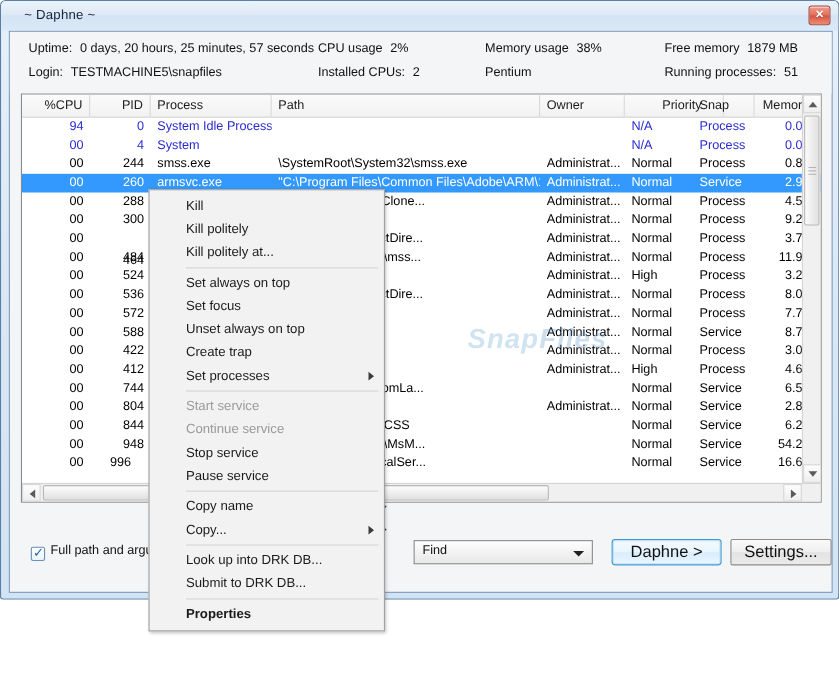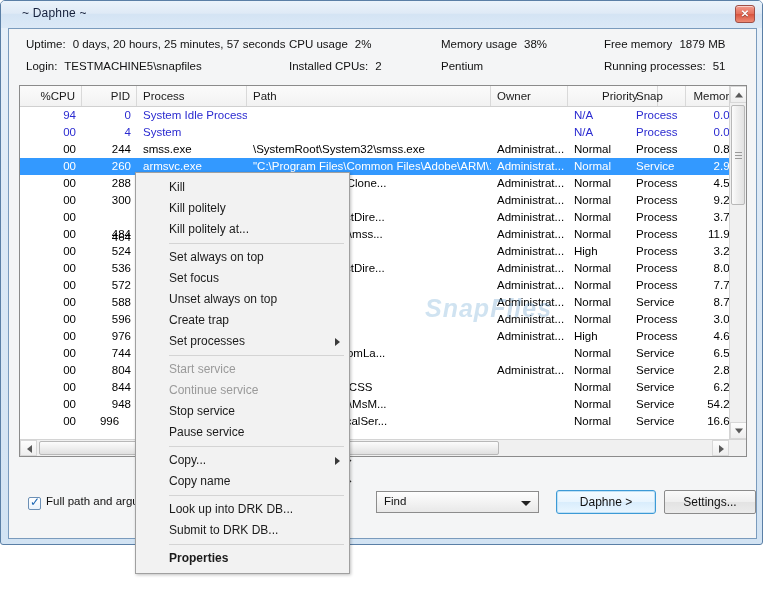--- a/index.html
+++ b/index.html
@@ -321,21 +321,21 @@
     border-top: 5px solid #222;
   }
   .btn {
     position: absolute;
     top: 7px;
     height: 24px;
     box-sizing: border-box;
     border: 1px solid #8b8b8b;
     border-radius: 2px;
     background: linear-gradient(to bottom, #fafafa 0%, #efefef 48%, #e3e3e3 52%, #ebebeb 100%);
-    font-size: 12px;
+    font-size: 15px;
     color: #111;
     text-align: center;
     line-height: 22px;
     white-space: nowrap;
   }
   #daphne-btn {
     left: 547px;
     width: 100px;
     border: 1px solid #3c9ad6;
     border-radius: 3px;
@@ -579,31 +579,31 @@
             <div class="cell r" style="left: 62px; width: 55px;">588</div>
             <div class="cell l" style="left: 117px; width: 110px;">lsa</div>
             <div class="cell l" style="left: 227px; width: 244px;">\lsass.exe</div>
             <div class="cell l" style="left: 471px; width: 77px;">Administrat...</div>
             <div class="cell l" style="left: 548px; width: 62px;">Normal</div>
             <div class="cell l" style="left: 610px; width: 56px;">Service</div>
             <div class="cell r" style="left: 666px; width: 56px;">8.77</div>
           </div>
           <div class="row">
             <div class="cell r" style="left: 0px; width: 62px;">00</div>
-            <div class="cell r" style="left: 62px; width: 55px;">596</div>
+            <div class="cell r" style="left: 62px; width: 55px;">422</div>
             <div class="cell l" style="left: 117px; width: 110px;">lsm</div>
             <div class="cell l" style="left: 227px; width: 244px;">\lsm.exe</div>
             <div class="cell l" style="left: 471px; width: 77px;">Administrat...</div>
             <div class="cell l" style="left: 548px; width: 62px;">Normal</div>
             <div class="cell l" style="left: 610px; width: 56px;">Process</div>
             <div class="cell r" style="left: 666px; width: 56px;">3.02</div>
           </div>
           <div class="row">
             <div class="cell r" style="left: 0px; width: 62px;">00</div>
-            <div class="cell r" style="left: 62px; width: 55px;">976</div>
+            <div class="cell r" style="left: 62px; width: 55px;">412</div>
             <div class="cell l" style="left: 117px; width: 110px;">win</div>
             <div class="cell l" style="left: 227px; width: 244px;"></div>
             <div class="cell l" style="left: 471px; width: 77px;">Administrat...</div>
             <div class="cell l" style="left: 548px; width: 62px;">High</div>
             <div class="cell l" style="left: 610px; width: 56px;">Process</div>
             <div class="cell r" style="left: 666px; width: 56px;">4.61</div>
           </div>
           <div class="row">
             <div class="cell r" style="left: 0px; width: 62px;">00</div>
             <div class="cell r" style="left: 62px; width: 55px;">744</div>
@@ -720,22 +720,22 @@
       <div class="mi"><span>Set focus</span></div>
       <div class="mi"><span>Unset always on top</span></div>
       <div class="mi"><span>Create trap</span></div>
       <div class="mi"><span>Set processes</span><span class="sub"></span></div>
       <div class="msep"></div>
       <div class="mi disabled"><span>Start service</span></div>
       <div class="mi disabled"><span>Continue service</span></div>
       <div class="mi"><span>Stop service</span></div>
       <div class="mi"><span>Pause service</span></div>
       <div class="msep"></div>
+      <div class="mi"><span>Copy name</span></div>
       <div class="mi"><span>Copy...</span><span class="sub"></span></div>
-      <div class="mi"><span>Copy name</span></div>
       <div class="msep"></div>
       <div class="mi"><span>Look up into DRK DB...</span></div>
       <div class="mi"><span>Submit to DRK DB...</span></div>
       <div class="msep"></div>
       <div class="mi bold"><span>Properties</span></div>
     </div>
   <div id="menu-pad2" style="height:4px;"></div>
 </div>
 
 </body></html>

